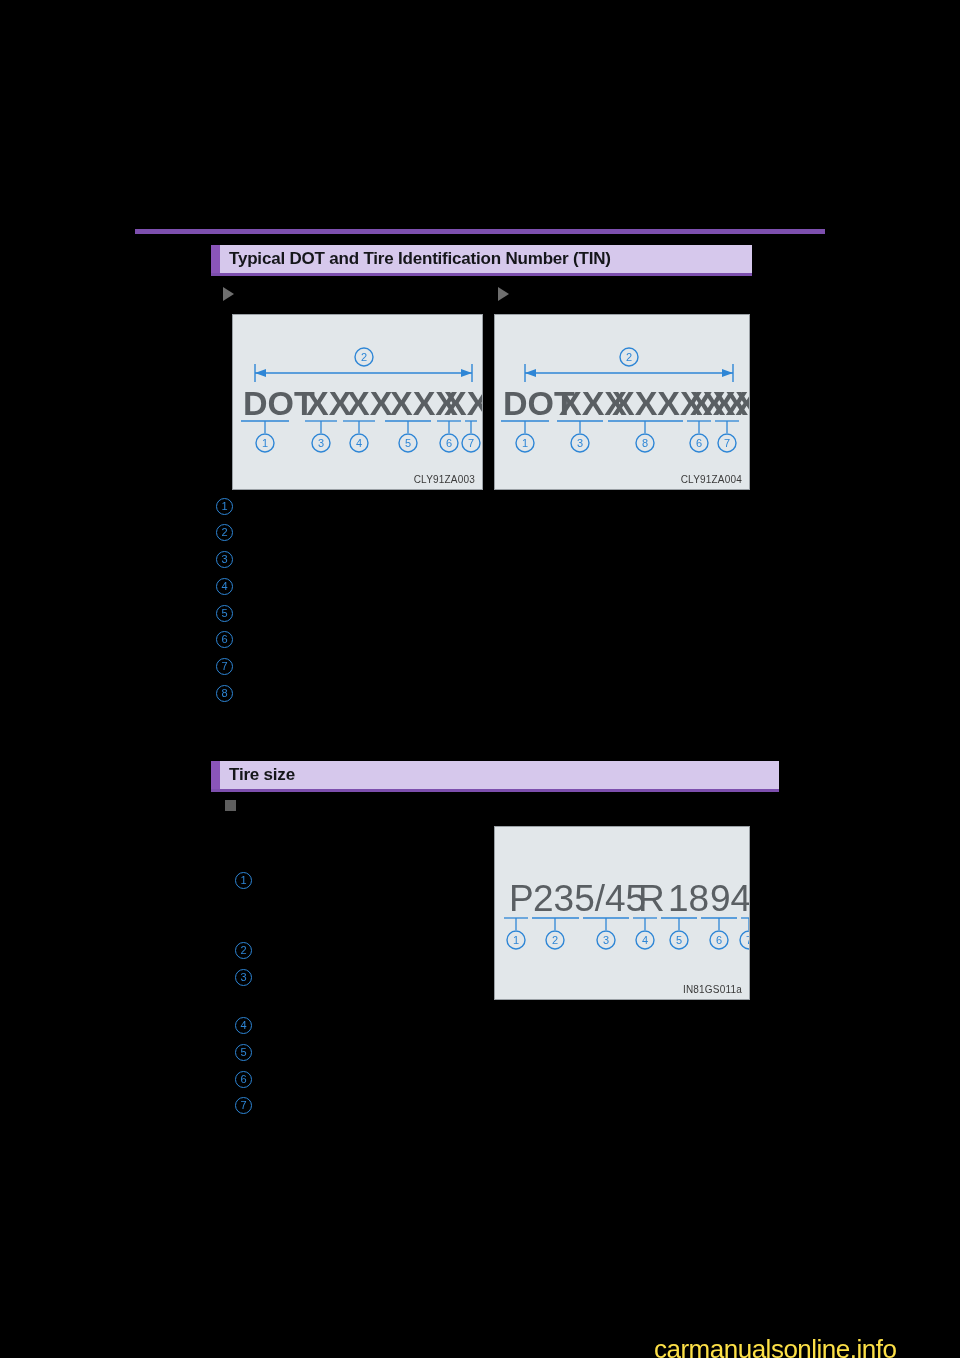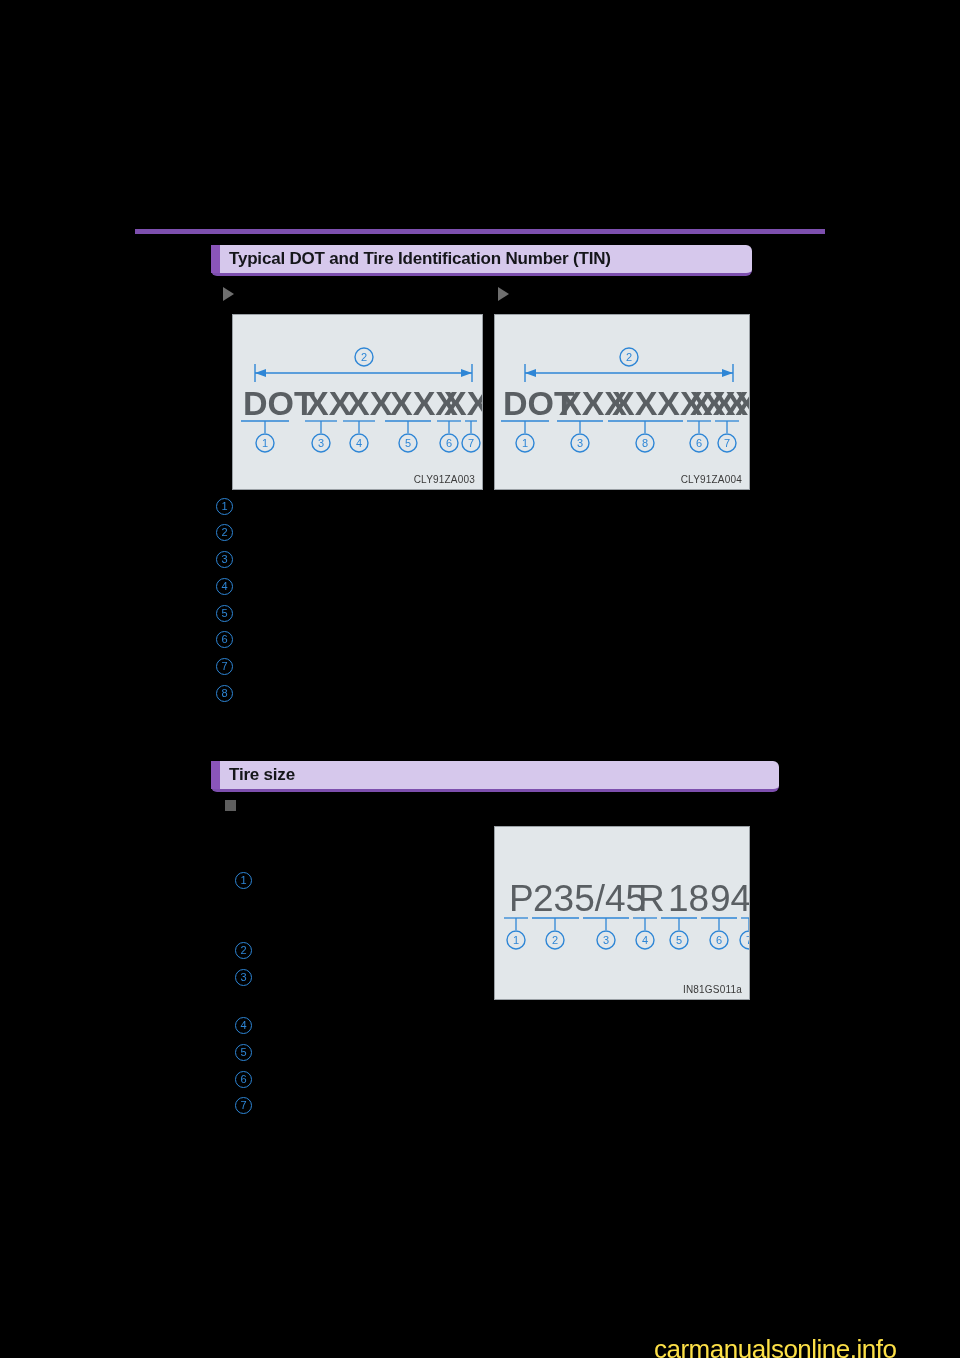--- a/index.html
+++ b/index.html
@@ -34,21 +34,20 @@
 
   
   .section-head {
     position: absolute;
     height: 31px;
     background: #d6c8ec;
     display: flex;
     align-items: center;
     border-bottom: 3px solid #7d4fae;
     box-sizing: border-box;
-    border-radius: 6px;
   }
   .section-head .accent {
     width: 9px;
     height: 100%;
     background: #8a55b9;
     flex: 0 0 auto;
   }
   .section-head .title {
     font-size: 17px;
     font-weight: bold;

